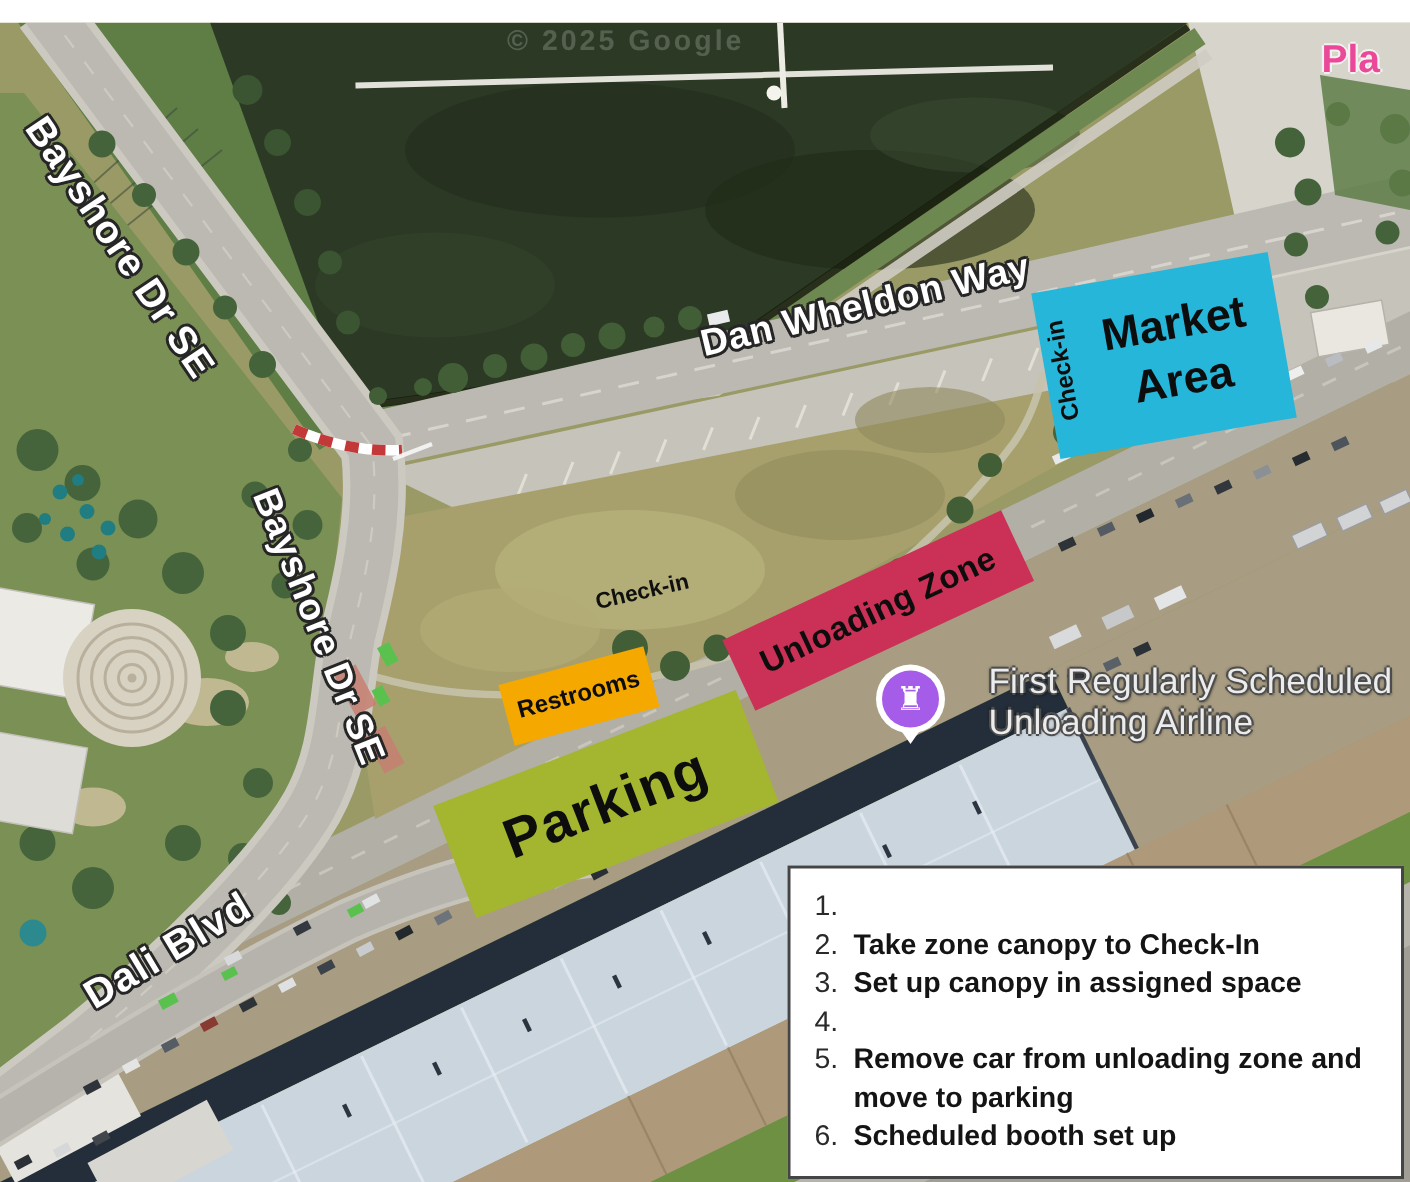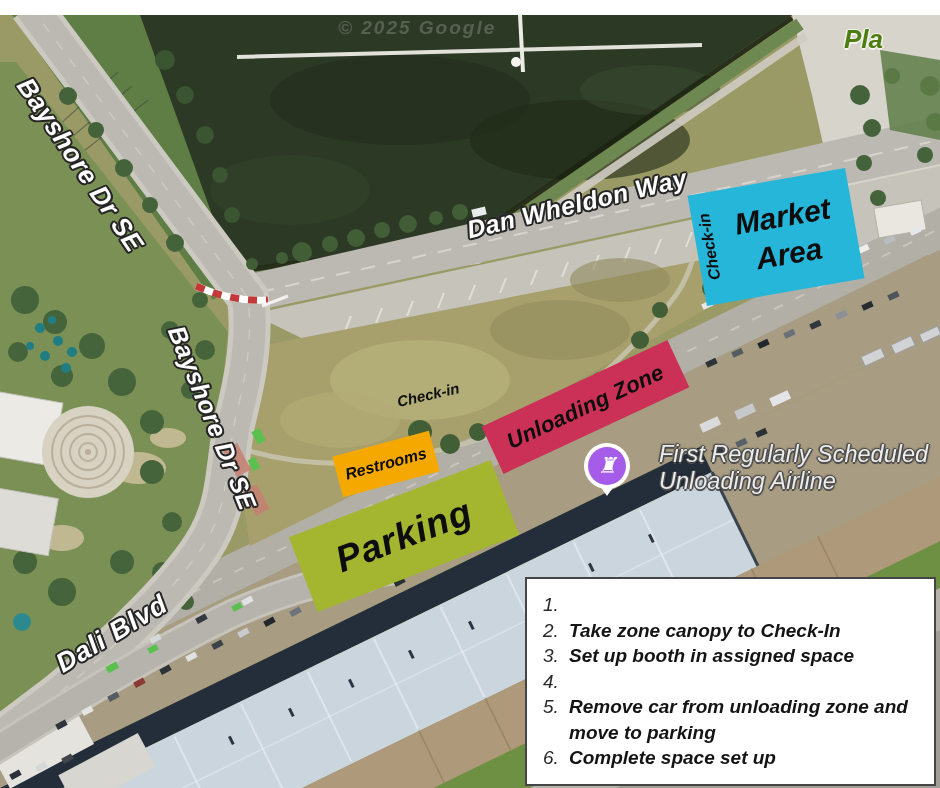--- a/index.html
+++ b/index.html
@@ -1,31 +1,31 @@
 <!DOCTYPE html>
 <html><head>
 <meta charset="utf-8">
 <style>
   html,body{margin:0;padding:0;background:#ffffff;font-family:"Liberation Sans",sans-serif;}
-  #stage{position:relative;width:940px;height:788px;overflow:hidden;background:#ffffff;font-style:italic;}
+  #stage{position:relative;width:940px;height:788px;overflow:hidden;background:#ffffff;}
   #map-svg{position:absolute;left:0;top:15px;filter:blur(.45px) saturate(.97);}
 
   
   .street{
     position:absolute;color:#ffffff;font-weight:700;white-space:nowrap;letter-spacing:.5px;
     text-shadow:2px 0 0 #262626,-2px 0 0 #262626,0 2px 0 #262626,0 -2px 0 #262626,
       1.5px 1.5px 0 #262626,-1.5px -1.5px 0 #262626,1.5px -1.5px 0 #262626,-1.5px 1.5px 0 #262626;
   }
   .street-bayshore-top{left:80px;top:165px;font-size:26px;transform:translate(-50%,-50%) rotate(56deg);}
   .street-bayshore-mid{left:212px;top:418px;font-size:25px;transform:translate(-50%,-50%) rotate(68deg);}
   .street-dan-wheldon{left:577px;top:204px;font-size:25px;transform:translate(-50%,-50%) rotate(-13.5deg);}
   .street-dali{left:112px;top:634px;font-size:27px;letter-spacing:1px;transform:translate(-50%,-50%) rotate(-31deg);}
 
   .place-green{
-    position:absolute;left:844px;top:24px;font-size:26px;font-weight:700;color:#4d7c0f;white-space:nowrap;
+    position:absolute;left:881px;top:24px;font-size:26px;font-weight:700;color:#ec4899;white-space:nowrap;
     text-shadow:1.5px 0 0 #f2f3ee,-1.5px 0 0 #f2f3ee,0 1.5px 0 #f2f3ee,0 -1.5px 0 #f2f3ee;
   }
   .watermark{position:absolute;left:338px;top:17px;font-size:19px;font-weight:700;letter-spacing:2px;color:rgba(230,236,226,.22);white-space:nowrap;}
 
   
   .zone{position:absolute;display:flex;align-items:center;justify-content:center;color:#0d0d0d;font-weight:700;text-align:center;}
   .zone-market{left:696px;top:181px;width:160px;height:112px;transform:rotate(-10deg);flex-direction:column;line-height:38px;font-size:30px;padding-left:20px;box-sizing:border-box;}
   .zone-market .side-label{position:absolute;left:-30px;top:46px;width:86px;font-size:16px;transform:rotate(-90deg);text-align:center;line-height:16px;}
   .zone-unloading{left:483px;top:381px;width:205px;height:52px;transform:rotate(-25deg);font-size:22px;letter-spacing:.3px;}
   .zone-restrooms{left:336px;top:443px;width:100px;height:42px;transform:rotate(-15deg);font-size:16px;}
@@ -381,28 +381,28 @@
   <div class="instructions">
     <div class="step-row">
       <span class="step-num">1.</span>
     </div>
     <div class="step-row">
       <span class="step-num">2.</span>
       <span class="step-text">Take zone canopy to Check-In</span>
     </div>
     <div class="step-row">
       <span class="step-num">3.</span>
-      <span class="step-text">Set up booth in assigned space</span>
+      <span class="step-text">Set up canopy in assigned space</span>
     </div>
     <div class="step-row">
       <span class="step-num">4.</span>
     </div>
     <div class="step-row">
       <span class="step-num">5.</span>
       <span class="step-text">Remove car from unloading zone and move to parking</span>
     </div>
     <div class="step-row">
       <span class="step-num">6.</span>
-      <span class="step-text">Complete space set up</span>
+      <span class="step-text">Scheduled booth set up</span>
     </div>
   </div>
 
 </div>
 
 </body></html>

